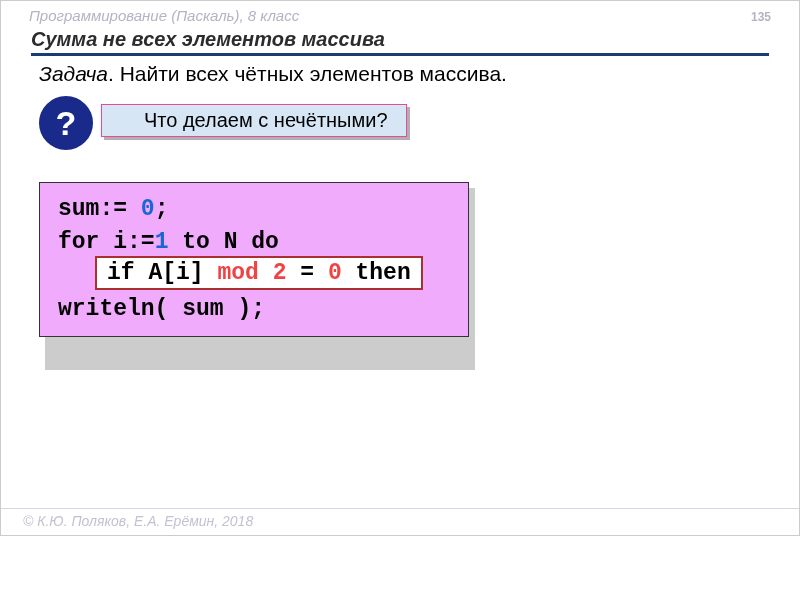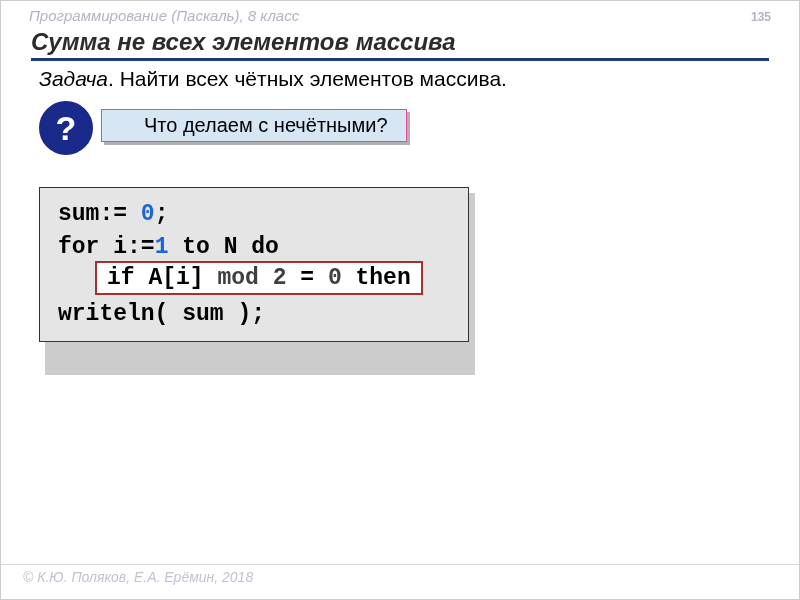--- a/index.html
+++ b/index.html
@@ -7,42 +7,42 @@
     padding: 0;
     width: 800px;
     height: 600px;
     font-family: Arial, Helvetica, sans-serif;
     background: #ffffff;
     overflow: hidden;
   }
   .slide {
     position: relative;
     width: 800px;
-    height: 600px;
+    height: 536px;
     border: 1px solid #ccc;
     box-sizing: border-box;
   }
   .header-bar {
     display: flex;
     justify-content: space-between;
     align-items: baseline;
     padding: 6px 28px 0 28px;
     color: #b7b2c4;
     font-size: 15px;
     font-style: italic;
   }
   .page-number {
     font-weight: bold;
     font-style: normal;
     color: #b7b2c4;
     font-size: 12px;
   }
   .title {
     margin: 4px 30px 0 30px;
-    font-size: 24px;
+    font-size: 20px;
     font-weight: bold;
     font-style: italic;
     color: #2c2c2c;
     border-bottom: 3px solid #1a3a7a;
     padding-bottom: 2px;
   }
   .task {
     margin: 6px 30px 0 38px;
     font-size: 21px;
     color: #000;
@@ -92,21 +92,21 @@
     position: absolute;
     top: 6px;
     left: 6px;
     width: 430px;
     height: 182px;
     background: #cccccc;
   }
   .code-box {
     position: relative;
     width: 430px;
-    background: #e5e5e5;
+    background: #f0abfc;
     border: 1px solid #333;
     box-sizing: border-box;
     padding: 10px 14px 10px 18px;
     font-family: "Courier New", Courier, monospace;
     font-size: 23px;
     font-weight: bold;
     line-height: 1.45;
     color: #000;
     margin-top: 36px;
   }
@@ -118,24 +118,24 @@
     background: #ffffff;
     border: 2px solid #aa3030;
     padding: 2px 10px;
     font-family: "Courier New", Courier, monospace;
     font-size: 23px;
     font-weight: bold;
     color: #000;
     z-index: 3;
     white-space: nowrap;
   }
-  .overlay-box .kw { color: #404040; }
+  .overlay-box .kw { color: #ef4444; }
   .footer-bar {
     position: absolute;
-    bottom: 8px;
+    bottom: 0;
     left: 0;
     right: 0;
     border-top: 1px solid #d8d4e2;
     display: flex;
     justify-content: space-between;
     padding: 4px 20px 6px 22px;
     color: #c5c1d2;
     font-size: 14px;
     font-style: italic;
   }

